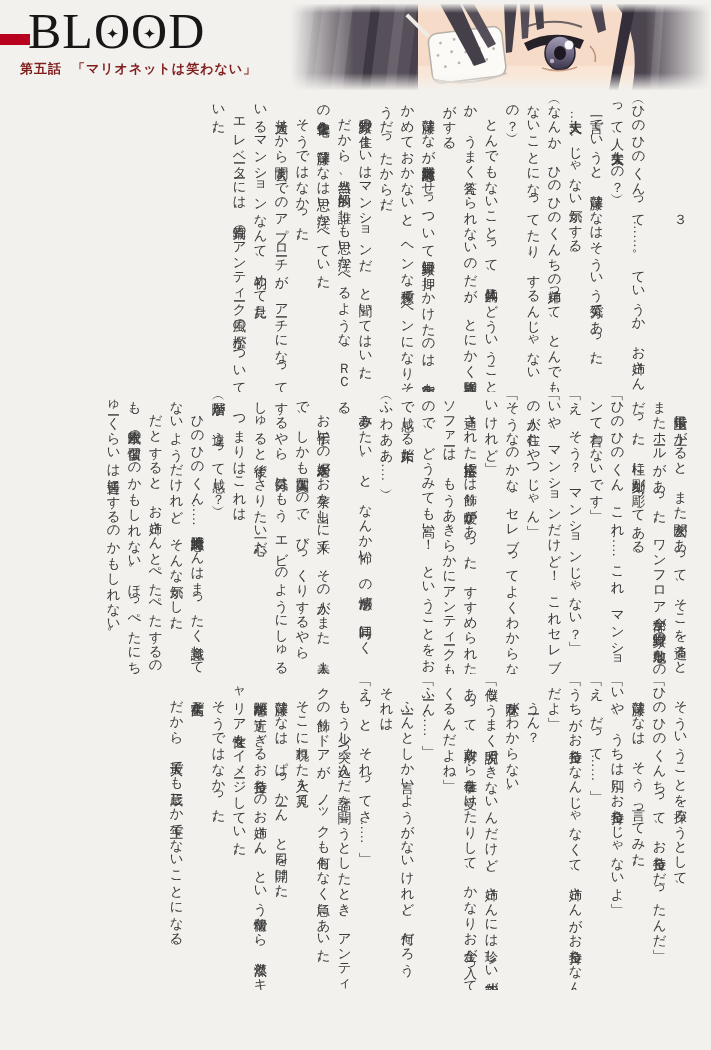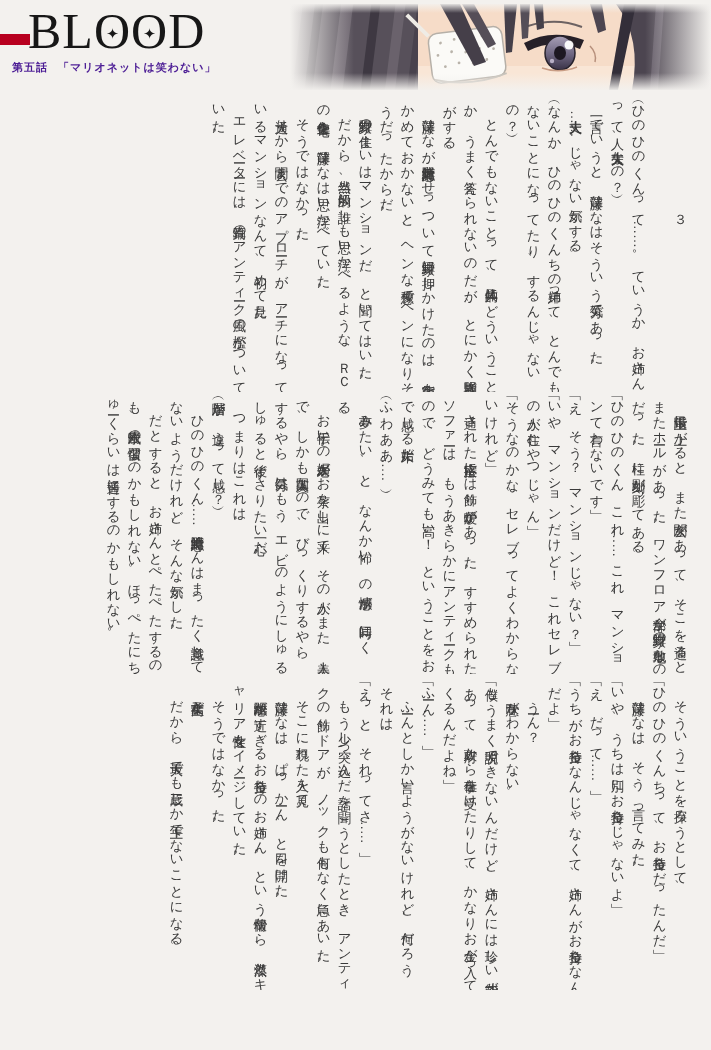--- a/index.html
+++ b/index.html
@@ -19,22 +19,22 @@
     font-weight:400;white-space:nowrap;
   }
   .logo span{display:inline-block;}
   .logo-o{position:relative;}
   .logo-star{
     position:absolute;left:50%;top:56%;
     transform:translate(-50%,-50%);
     font-size:15px;line-height:1;letter-spacing:0;
   }
   .chapter-line{
-    position:absolute;left:12px;top:60px;
-    font-size:11px;font-weight:bold;color:#4c1d95;letter-spacing:1px;
+    position:absolute;left:20px;top:60px;
+    font-size:13px;font-weight:bold;color:#7f1d1d;letter-spacing:1px;
     white-space:nowrap;
   }
   .chapter-line .chapter-title{margin-left:10px;}
   
   .illust{
     position:absolute;left:290px;top:4px;width:421px;height:86px;
   }
   .illust svg{display:block;}
   
   .vband{

